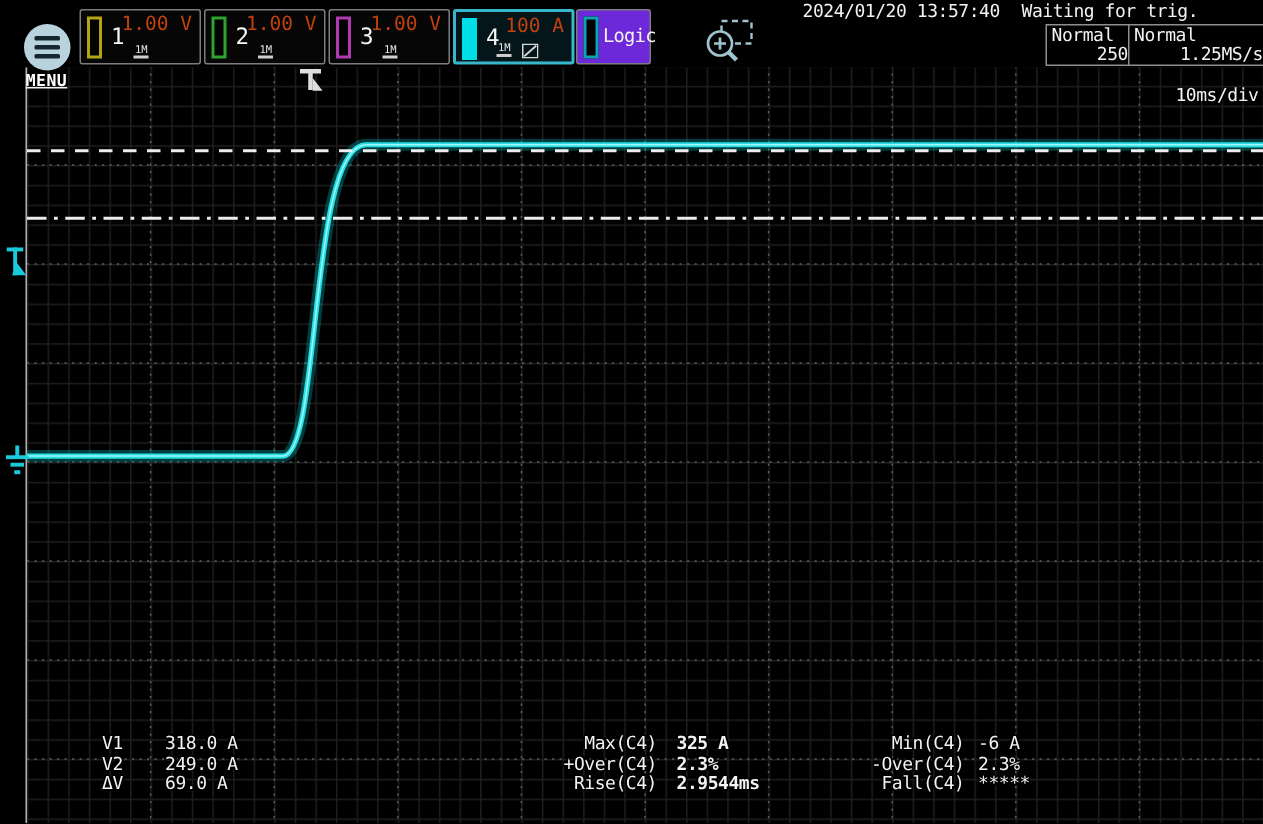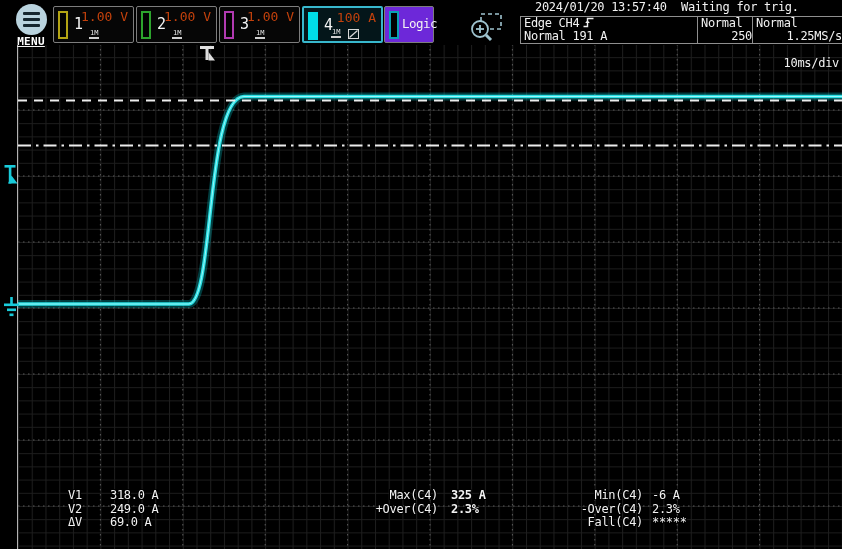--- a/index.html
+++ b/index.html
@@ -1,20 +1,20 @@
 <!DOCTYPE html>
 <html><head>
 <meta charset="utf-8">
 <style>
   html,body{margin:0;padding:0;background:#000;}
   .screen{position:relative;width:842px;height:549px;background:#000;overflow:hidden;
           font-family:"DejaVu Sans Mono","Liberation Mono",monospace;color:#f2f2f2;}
   
   .topbar{position:absolute;left:0;top:0;width:842px;height:45px;background:#000;z-index:5;}
-  .menubtn{position:absolute;left:7px;top:4px;width:48px;text-align:center;cursor:pointer;text-decoration:underline;}
+  .menubtn{position:absolute;left:7px;top:16px;width:48px;text-align:center;cursor:pointer;text-decoration:underline;}
   .menucircle{width:31px;height:31px;border-radius:50%;background:#b9d3de;margin:0 auto;
               display:flex;flex-direction:column;justify-content:center;align-items:center;gap:3px;}
   .menubarline{width:17px;height:3px;background:#15262e;border-radius:1px;}
   .menulabel{font-size:11px;font-weight:bold;color:#fff;letter-spacing:.3px;line-height:11px;margin-top:1px;}
   .chbox{position:absolute;top:6px;width:79px;height:35px;background:#060606;border:1px solid #7d7d7d;border-radius:2px;}
   .chbox.active{border:2px solid #38b7cc;width:77px;height:33px;background:#04161a;}
   .cbar{position:absolute;left:4px;top:4px;width:6px;height:24px;border:2px solid;background:#020202;}
   .cbar.fill{background:#00dde6;border-color:#00dde6;}
   .cnum{position:absolute;left:20px;top:8px;font-size:15px;color:#f5f5f5;}
   .cscale{position:absolute;right:5px;top:2px;font-size:13px;color:#c2410c;}
@@ -111,29 +111,20 @@
       <line x1="13" y1="13" x2="13" y2="21" stroke="#9fc4d0" stroke-width="1.8"></line>
       <line x1="19" y1="23" x2="24" y2="28" stroke="#9fc4d0" stroke-width="3"></line>
     </svg>
 
     <div class="dateline">
       <span class="dl-datetime">2024/01/20 13:57:40</span>
       <span class="dl-trig">Waiting for trig.</span>
       <span class="dl-run">Running</span>
     </div>
 
-    <div class="infobox boxA">
-      <div class="rowline">
-        <span>Edge CH4</span><svg class="edgeicon" width="11" height="11" viewBox="0 0 11 11">
-          <polyline points="0.5,9.5 4.5,9.5 4.5,1.5 10.5,1.5" fill="none" stroke="#f0f0f0" stroke-width="1.4"></polyline>
-          <polygon points="2.2,6 6.8,6 4.5,3.2" fill="#f0f0f0"></polygon>
-        </svg>
-      </div>
-      <div class="rowline">Normal 191 A</div>
-    </div>
 
     <div class="infobox boxB">
       <div class="rowline">Normal</div>
       <div class="rowline rowright">250</div>
     </div>
 
     <div class="infobox boxC">
       <div class="rowline">Normal</div>
       <div class="rowline rowright">1.25MS/s</div>
     </div>
@@ -205,20 +196,21 @@
 
   <div class="meas meas1">
     <div class="row"><span class="mlabel">V1</span><span class="mval">318.0 A</span></div>
     <div class="row"><span class="mlabel">V2</span><span class="mval">249.0 A</span></div>
     <div class="row"><span class="mlabel">ΔV</span><span class="mval">69.0 A</span></div>
   </div>
 
   <div class="meas meas2">
     <div class="row"><span class="mlabel">Max(C4)</span><span class="mval">325 A</span></div>
     <div class="row"><span class="mlabel">+Over(C4)</span><span class="mval">2.3%</span></div>
+    <div class="row"><span class="mlabel">Rise(C4)</span><span class="mval">2.9544ms</span></div>
   </div>
 
   <div class="meas meas3">
     <div class="row"><span class="mlabel">Min(C4)</span><span class="mval">-6 A</span></div>
     <div class="row"><span class="mlabel">-Over(C4)</span><span class="mval">2.3%</span></div>
     <div class="row"><span class="mlabel">Fall(C4)</span><span class="mval">*****</span></div>
   </div>
 
 </div>
 

